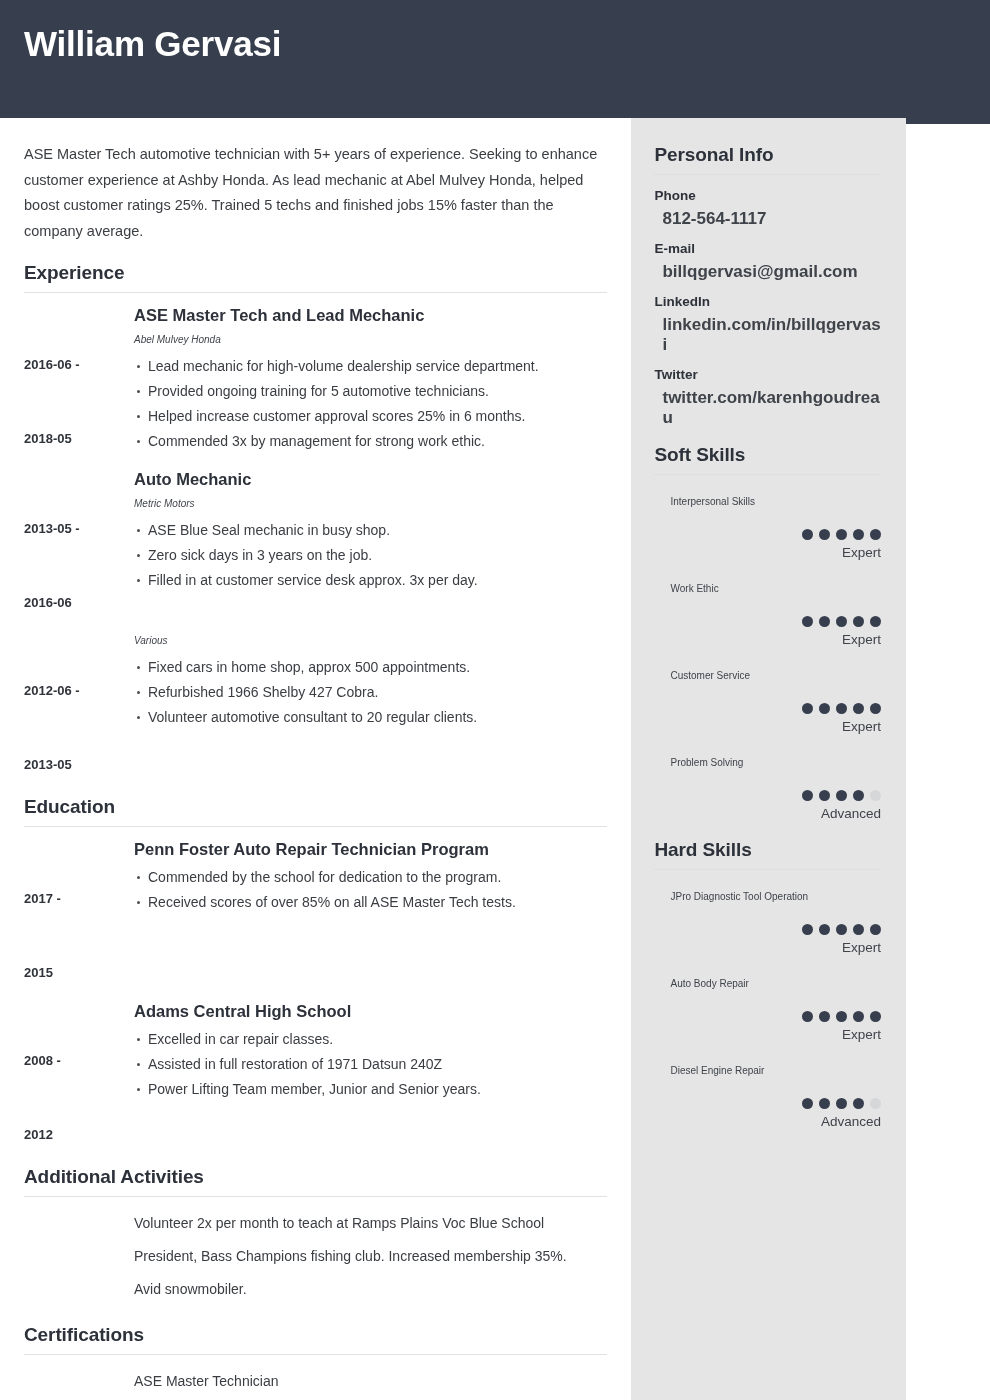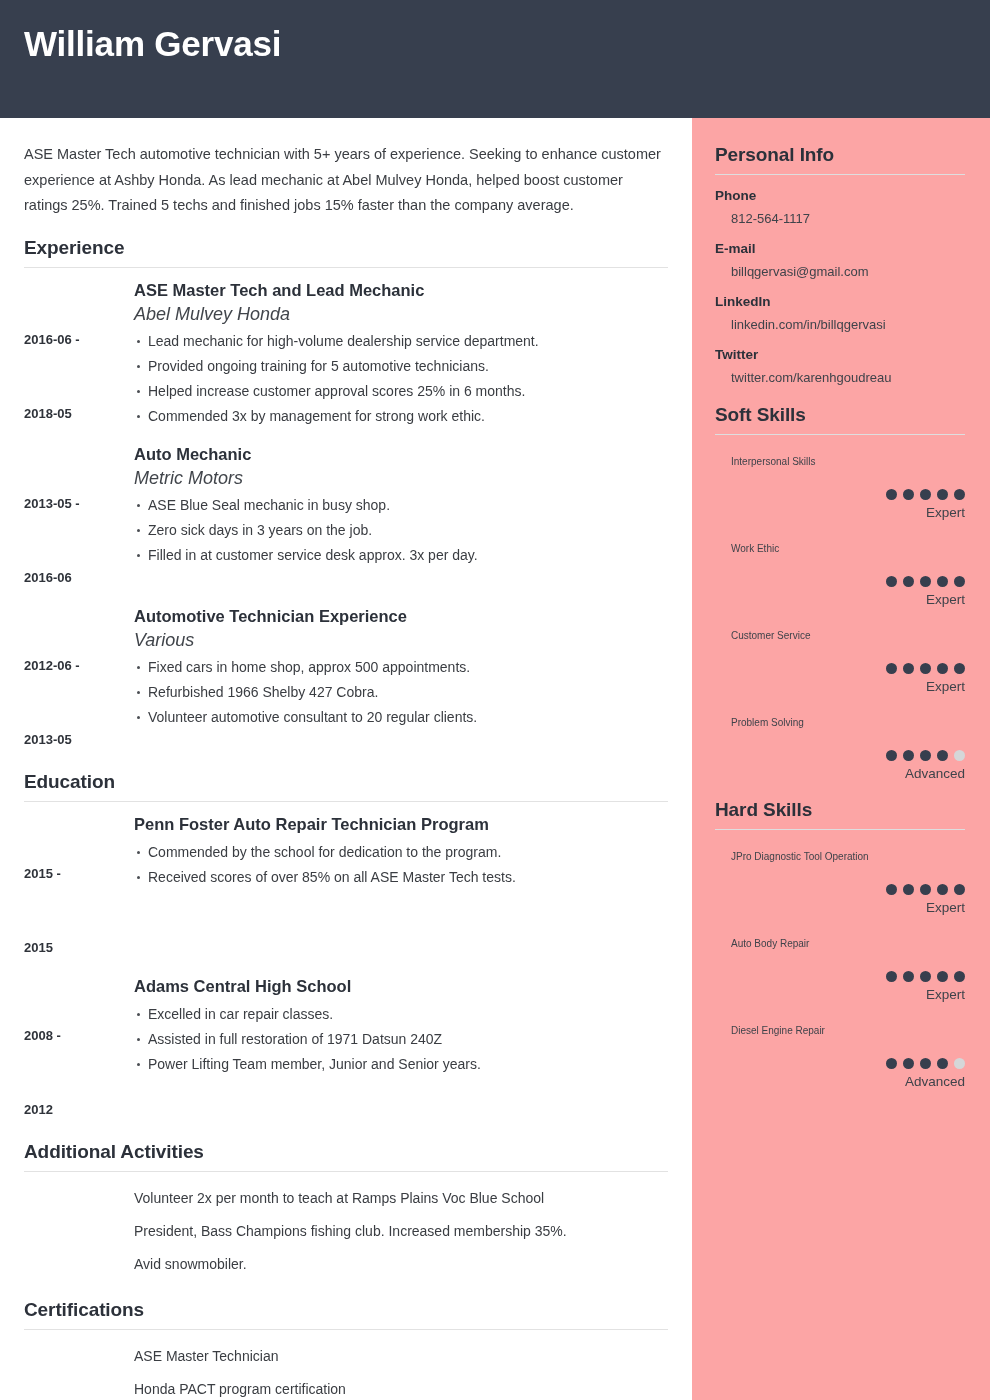--- a/index.html
+++ b/index.html
@@ -46,34 +46,34 @@
     font-size: 19px;
     line-height: 24px;
     font-weight: normal;
     color: #e8e9eb;
   }
 
   
   .body-wrap {
     position: absolute;
     left: 0; top: 118px;
-    width: 990px;
+    width: 906px;
     height: 1282px;
     display: flex;
     align-items: stretch;
   }
   .main-col {
     width: 692px;
     background: #ffffff;
     box-sizing: border-box;
     padding: 24px 24px 0 24px;
   }
   .side-col {
     width: 298px;
-    background: #fca5a5;
+    background: #e5e5e5;
     box-sizing: border-box;
     padding: 24px 25px 0 23px;
   }
 
   
   .summary {
     margin: 0 0 10px 0;
     font-size: 14.5px;
     line-height: 25.5px;
     color: #3a3d42;
@@ -117,21 +117,21 @@
   .entry-body { flex: 1 1 auto; min-width: 0; }
   .entry-heading {
     margin: 0;
     font-size: 16.5px;
     line-height: 25px;
     font-weight: bold;
     color: #2c313a;
   }
   .entry-sub {
     margin: 1px 0 4px 0;
-    font-size: 18px;
+    font-size: 10px;
     line-height: 21px;
     font-style: italic;
     color: #41454b;
   }
   ul.bullets {
     margin: 0;
     padding: 0 0 0 14px;
     list-style: none;
   }
   ul.bullets li {
@@ -178,25 +178,26 @@
 
   .info-item { margin-bottom: 10px; }
   .info-label {
     margin: 0;
     font-size: 13.5px;
     line-height: 20px;
     font-weight: bold;
     color: #2c313a;
   }
   .info-value {
-    margin: 3px 0 0 16px;
-    font-size: 13px;
+    margin: 3px 0 0 8px;
+    font-size: 17px;
     line-height: 20px;
     color: #3f434a;
     word-break: break-word;
+    font-weight: bold;
   }
 
   .skill {
     margin-bottom: 12px;
   }
   .skill-name {
     margin: 16px;
     font-size: 10px;
     line-height: 22px;
     color: #3f434a;
@@ -273,38 +274,37 @@
             </ul>
           </div>
         </div>
 
         <div class="entry">
           <div class="entry-dates">
             <div>2012-06 -</div>
             <div>2013-05</div>
           </div>
           <div class="entry-body">
-            <h3 class="entry-heading">Automotive Technician Experience</h3>
             <p class="entry-sub">Various</p>
             <ul class="bullets">
               <li>Fixed cars in home shop, approx 500 appointments.</li>
               <li>Refurbished 1966 Shelby 427 Cobra.</li>
               <li>Volunteer automotive consultant to 20 regular clients.</li>
             </ul>
           </div>
         </div>
       </div>
 
       <div class="sec">
         <h2 class="sec-title">Education</h2>
         <div class="sec-rule"></div>
 
         <div class="entry">
           <div class="entry-dates">
-            <div>2015 -</div>
+            <div>2017 -</div>
             <div>2015</div>
           </div>
           <div class="entry-body">
             <h3 class="entry-heading">Penn Foster Auto Repair Technician Program</h3>
             <ul class="bullets" style="margin-top:3px;">
               <li>Commended by the school for dedication to the program.</li>
               <li>Received scores of over 85% on all ASE Master Tech tests.</li>
             </ul>
           </div>
         </div>

